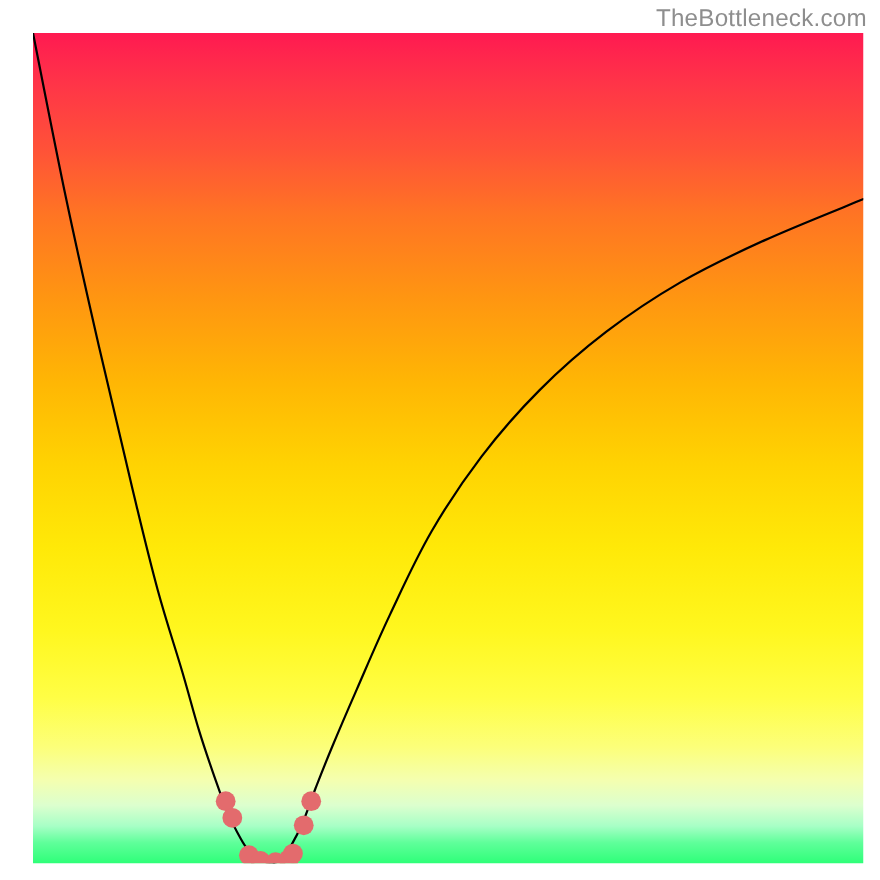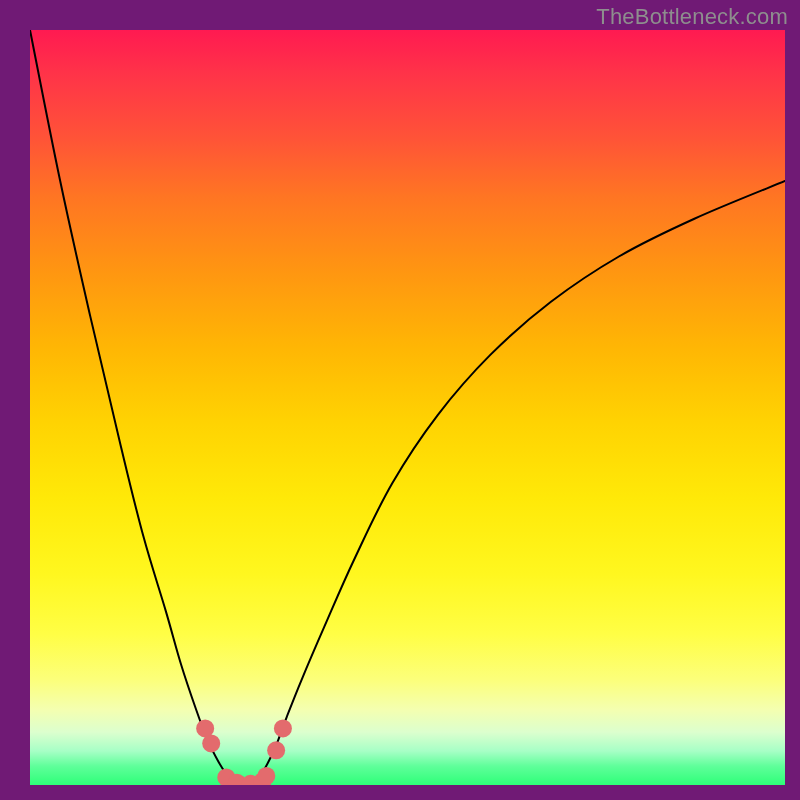--- a/index.html
+++ b/index.html
@@ -8,21 +8,21 @@
     width: 800px;
     height: 800px;
     background: #000;
     overflow: hidden;
     font-family: Arial, Helvetica, sans-serif;
   }
   .stage {
     position: relative;
     width: 800px;
     height: 800px;
-    background: #701a75;
+    background: #ffffff;
   }
   .plot-area {
     position: absolute;
     left: 30px;
     top: 30px;
     width: 755px;
     height: 755px;
     overflow: hidden;
   }
   

